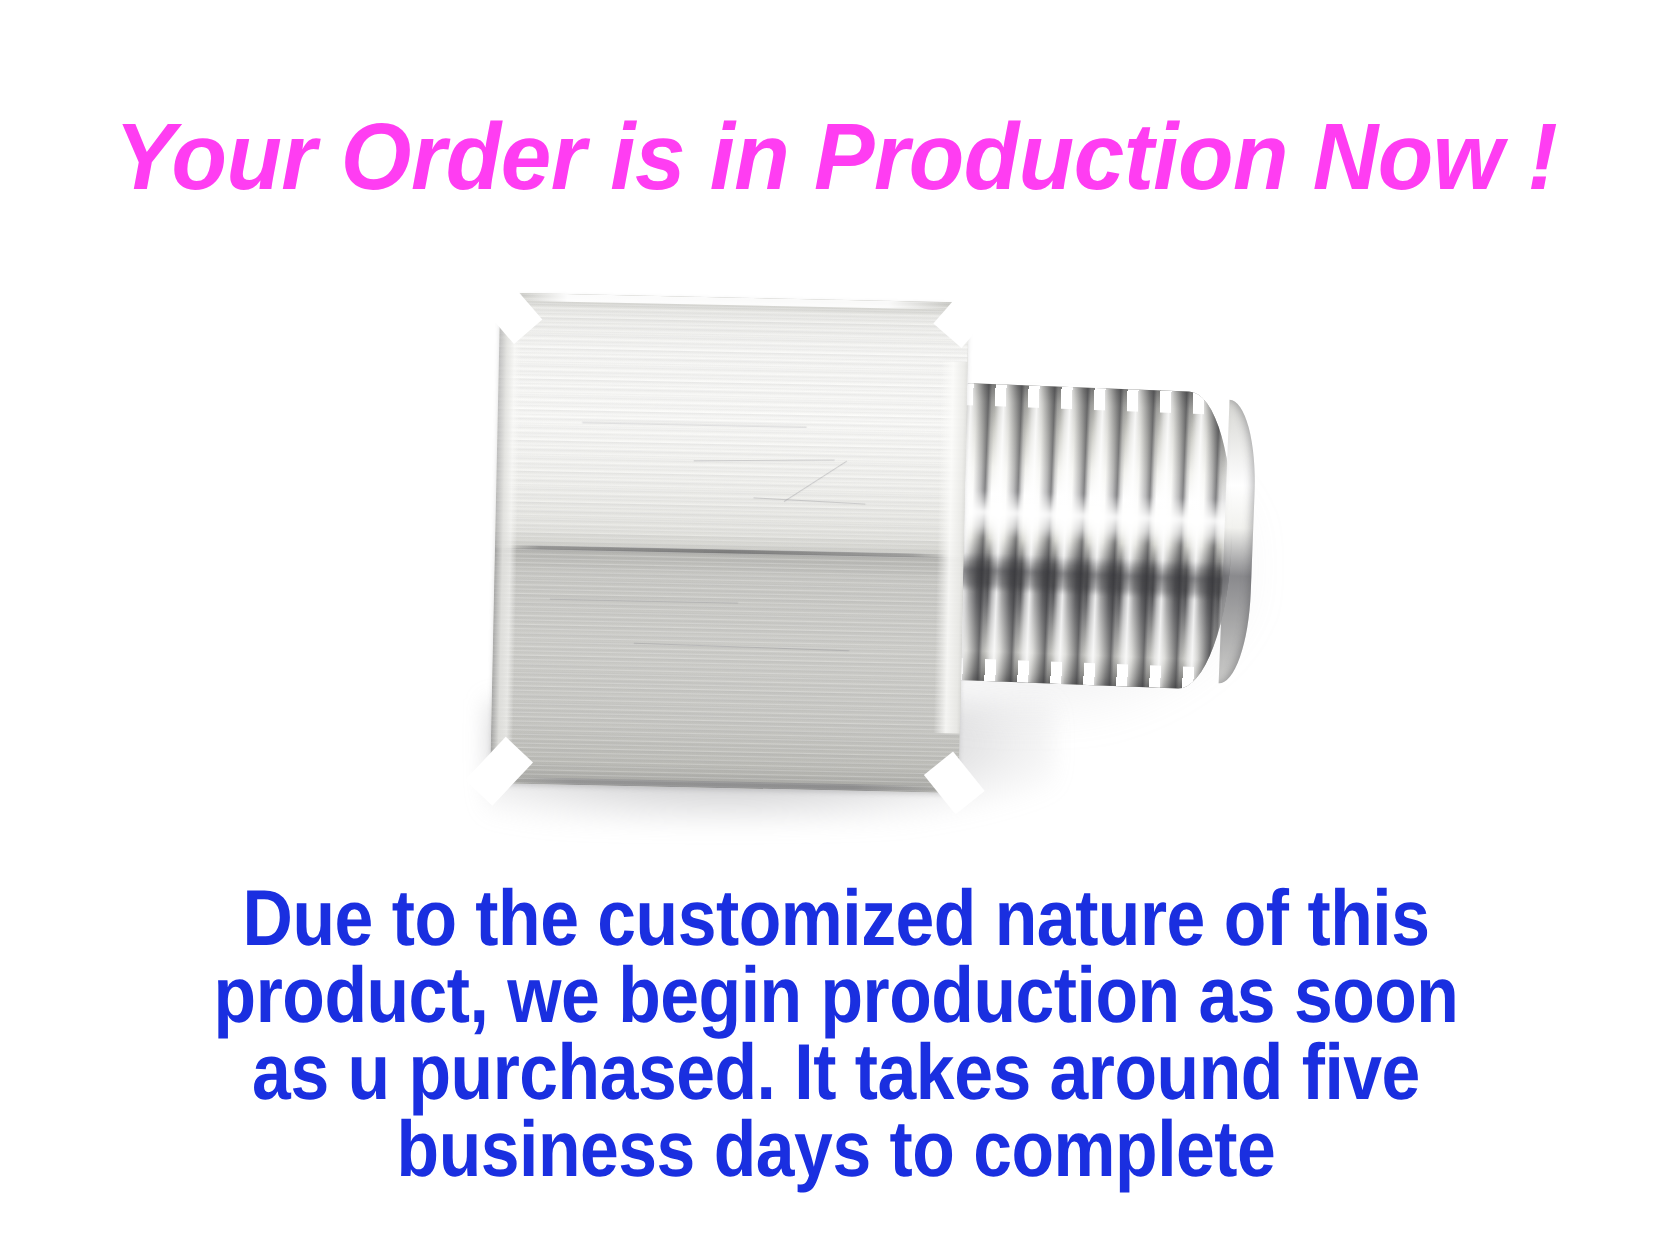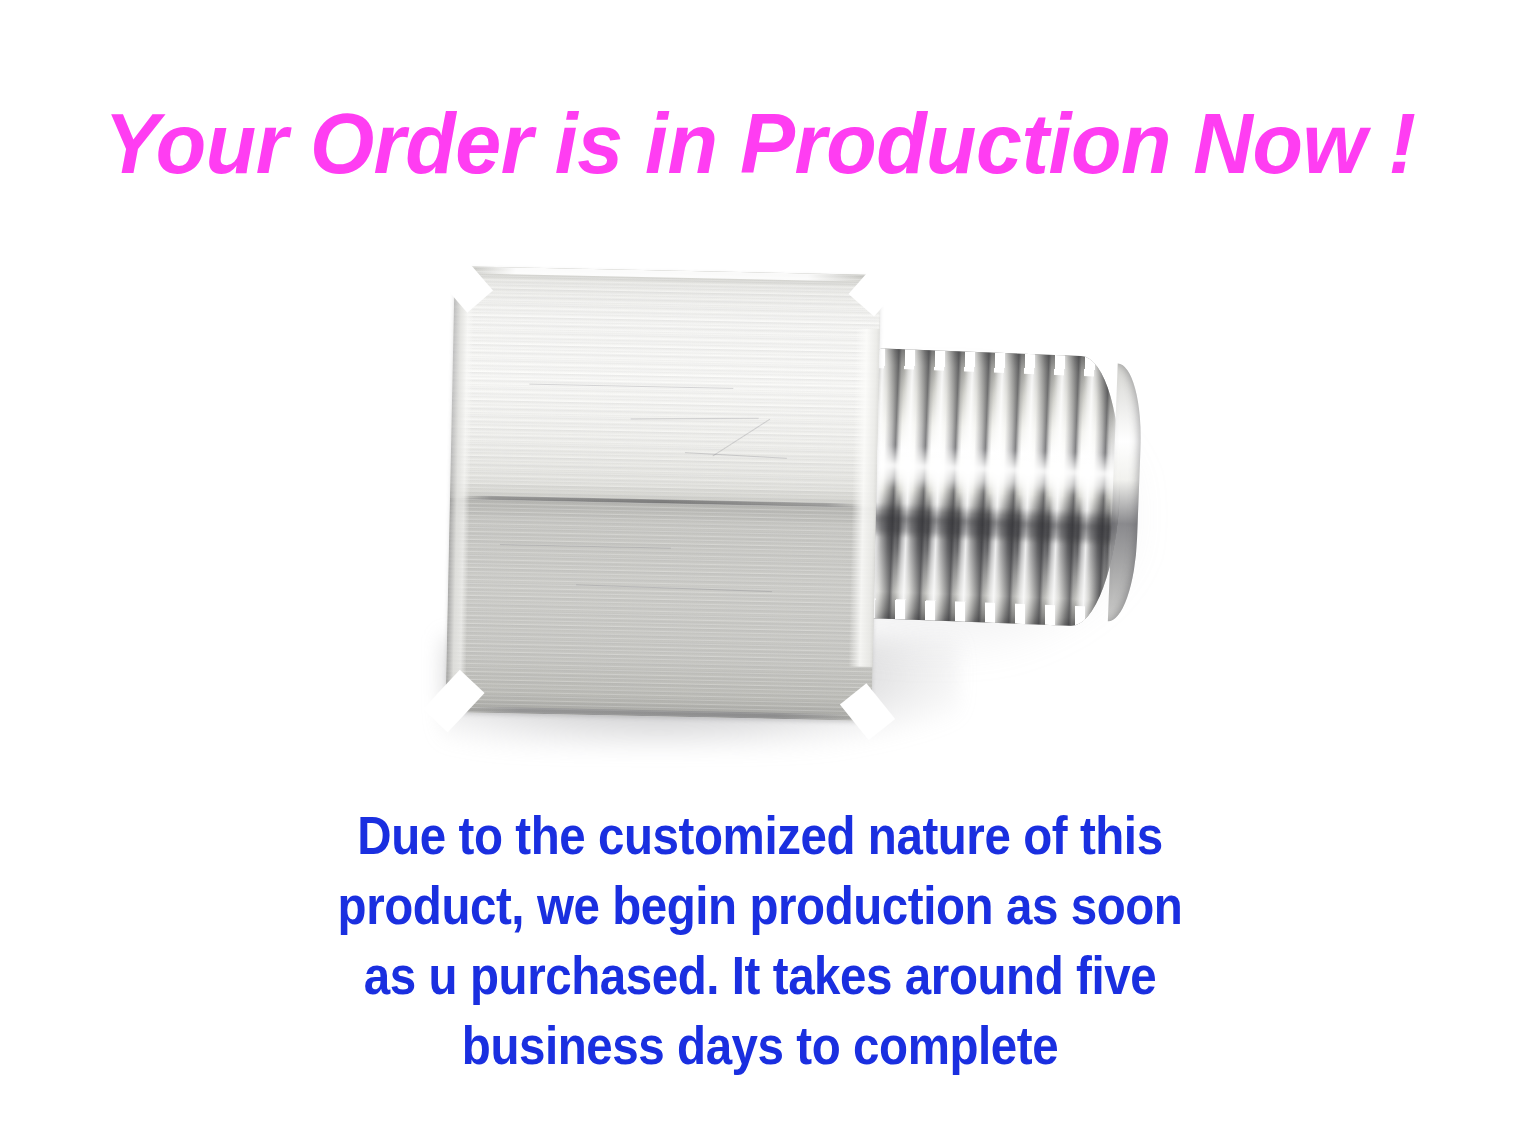--- a/index.html
+++ b/index.html
@@ -37,21 +37,21 @@
 
   
   #footer-text {
     position: absolute;
     left: 0;
     top: 800px;
     width: 1520px;
     text-align: center;
     font-family: "Liberation Sans", sans-serif;
     font-weight: bold;
-    font-size: 54px;
+    font-size: 72px;
     line-height: 70px;
     color: #1a2fe0;
     letter-spacing: -0.5px;
   }
   #footer-text .ftline {
     display: block;
     transform: scaleX(0.88);
     transform-origin: 50% 50%;
     white-space: nowrap;
   }

